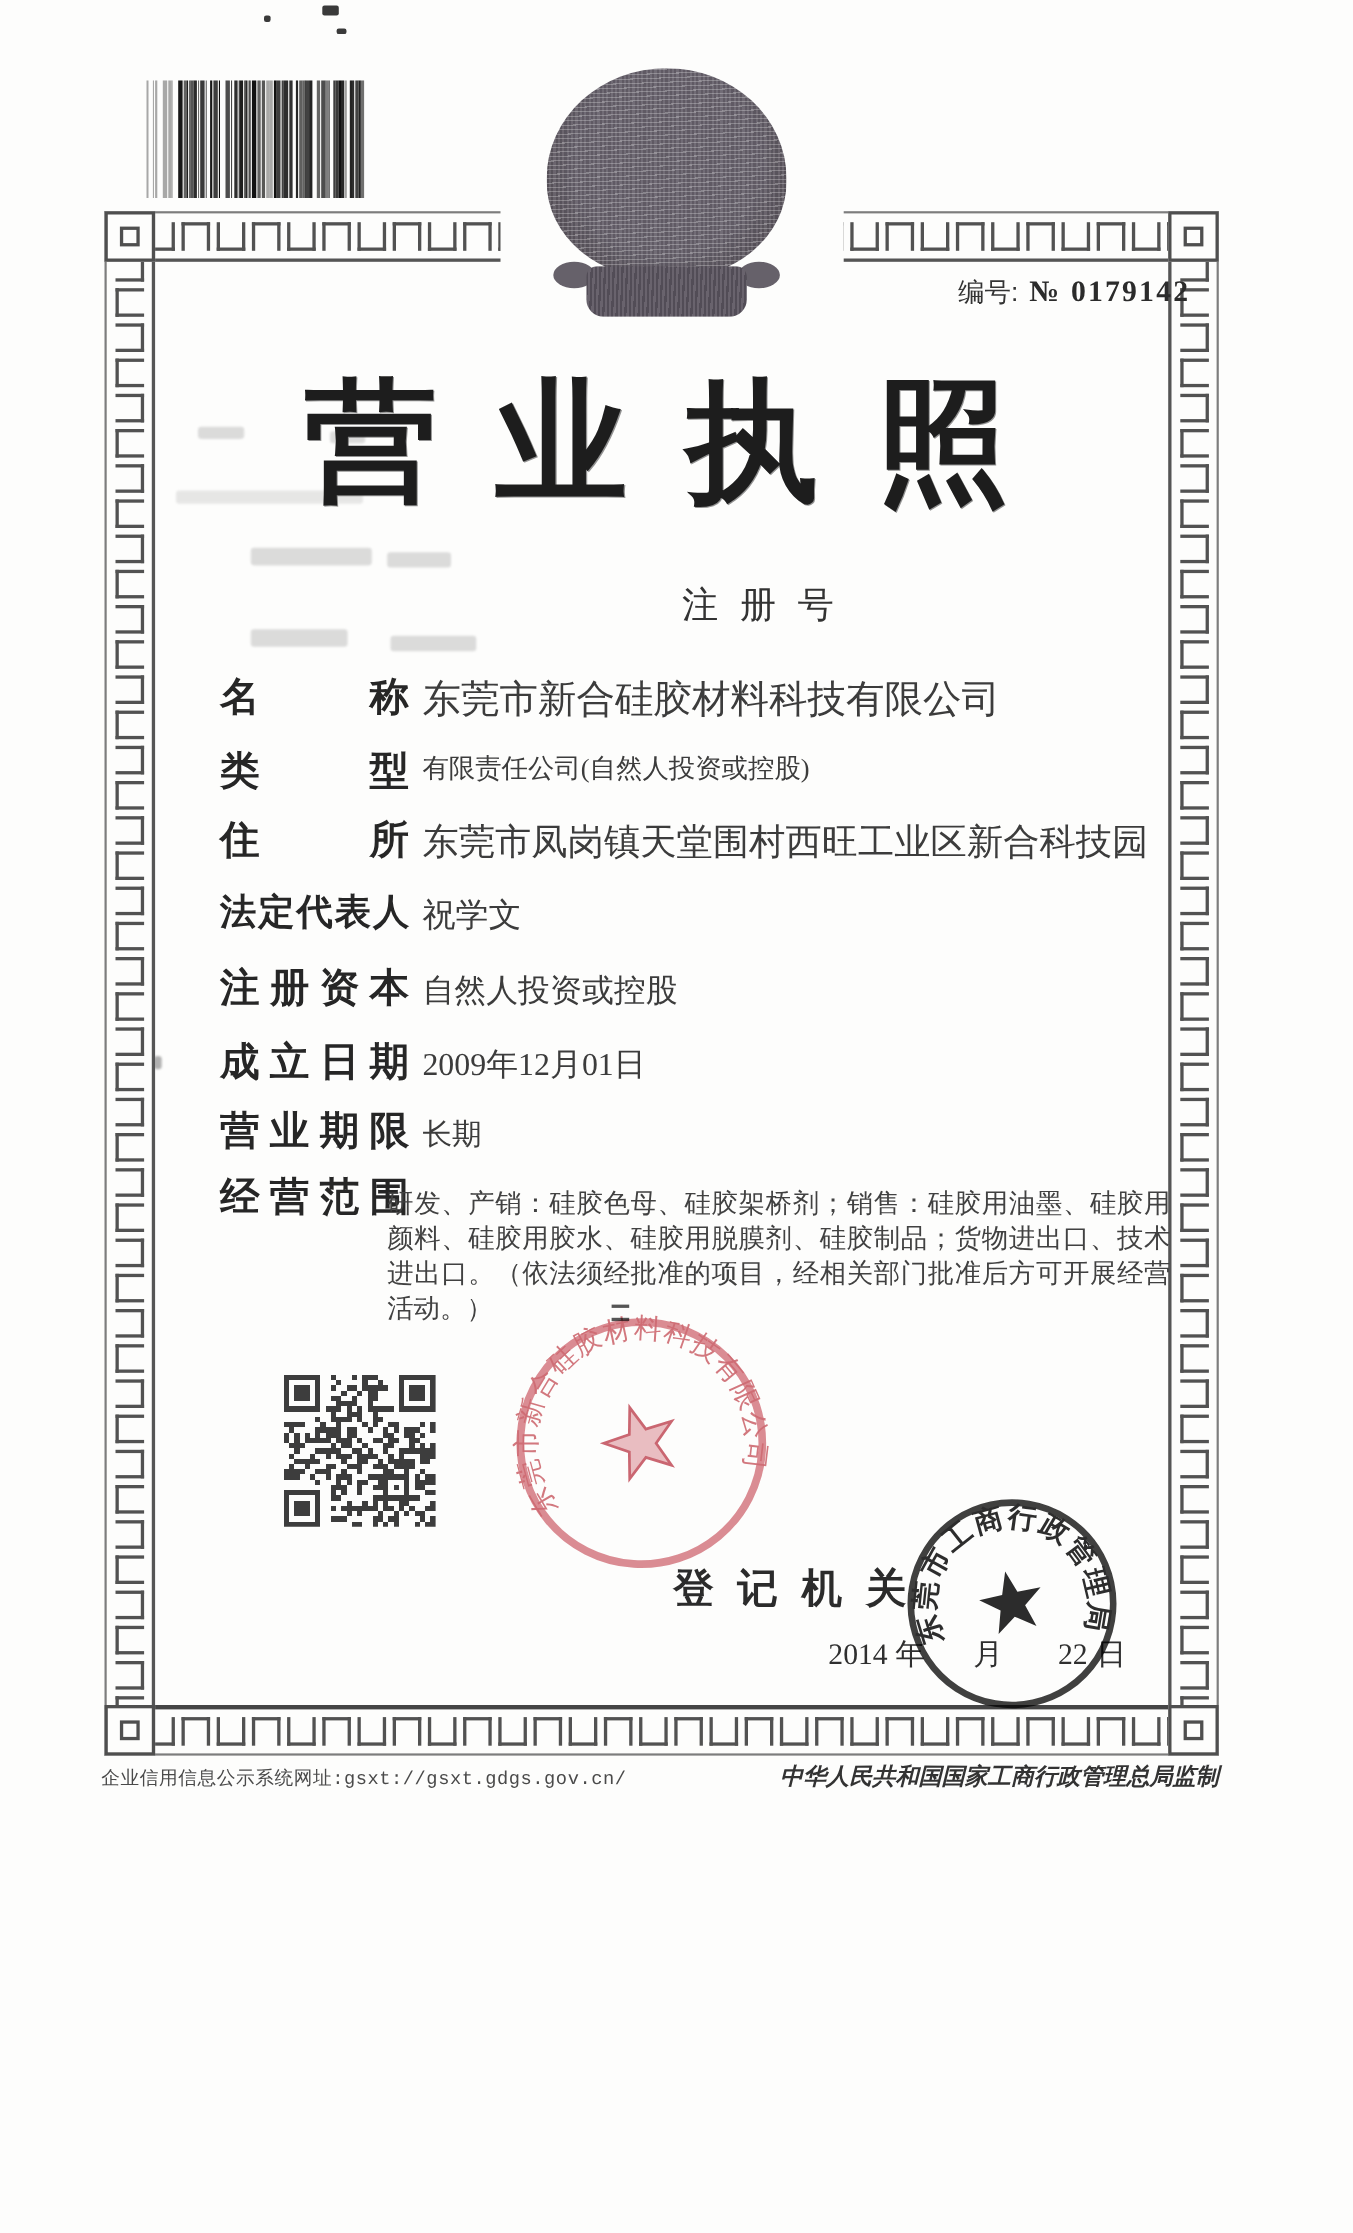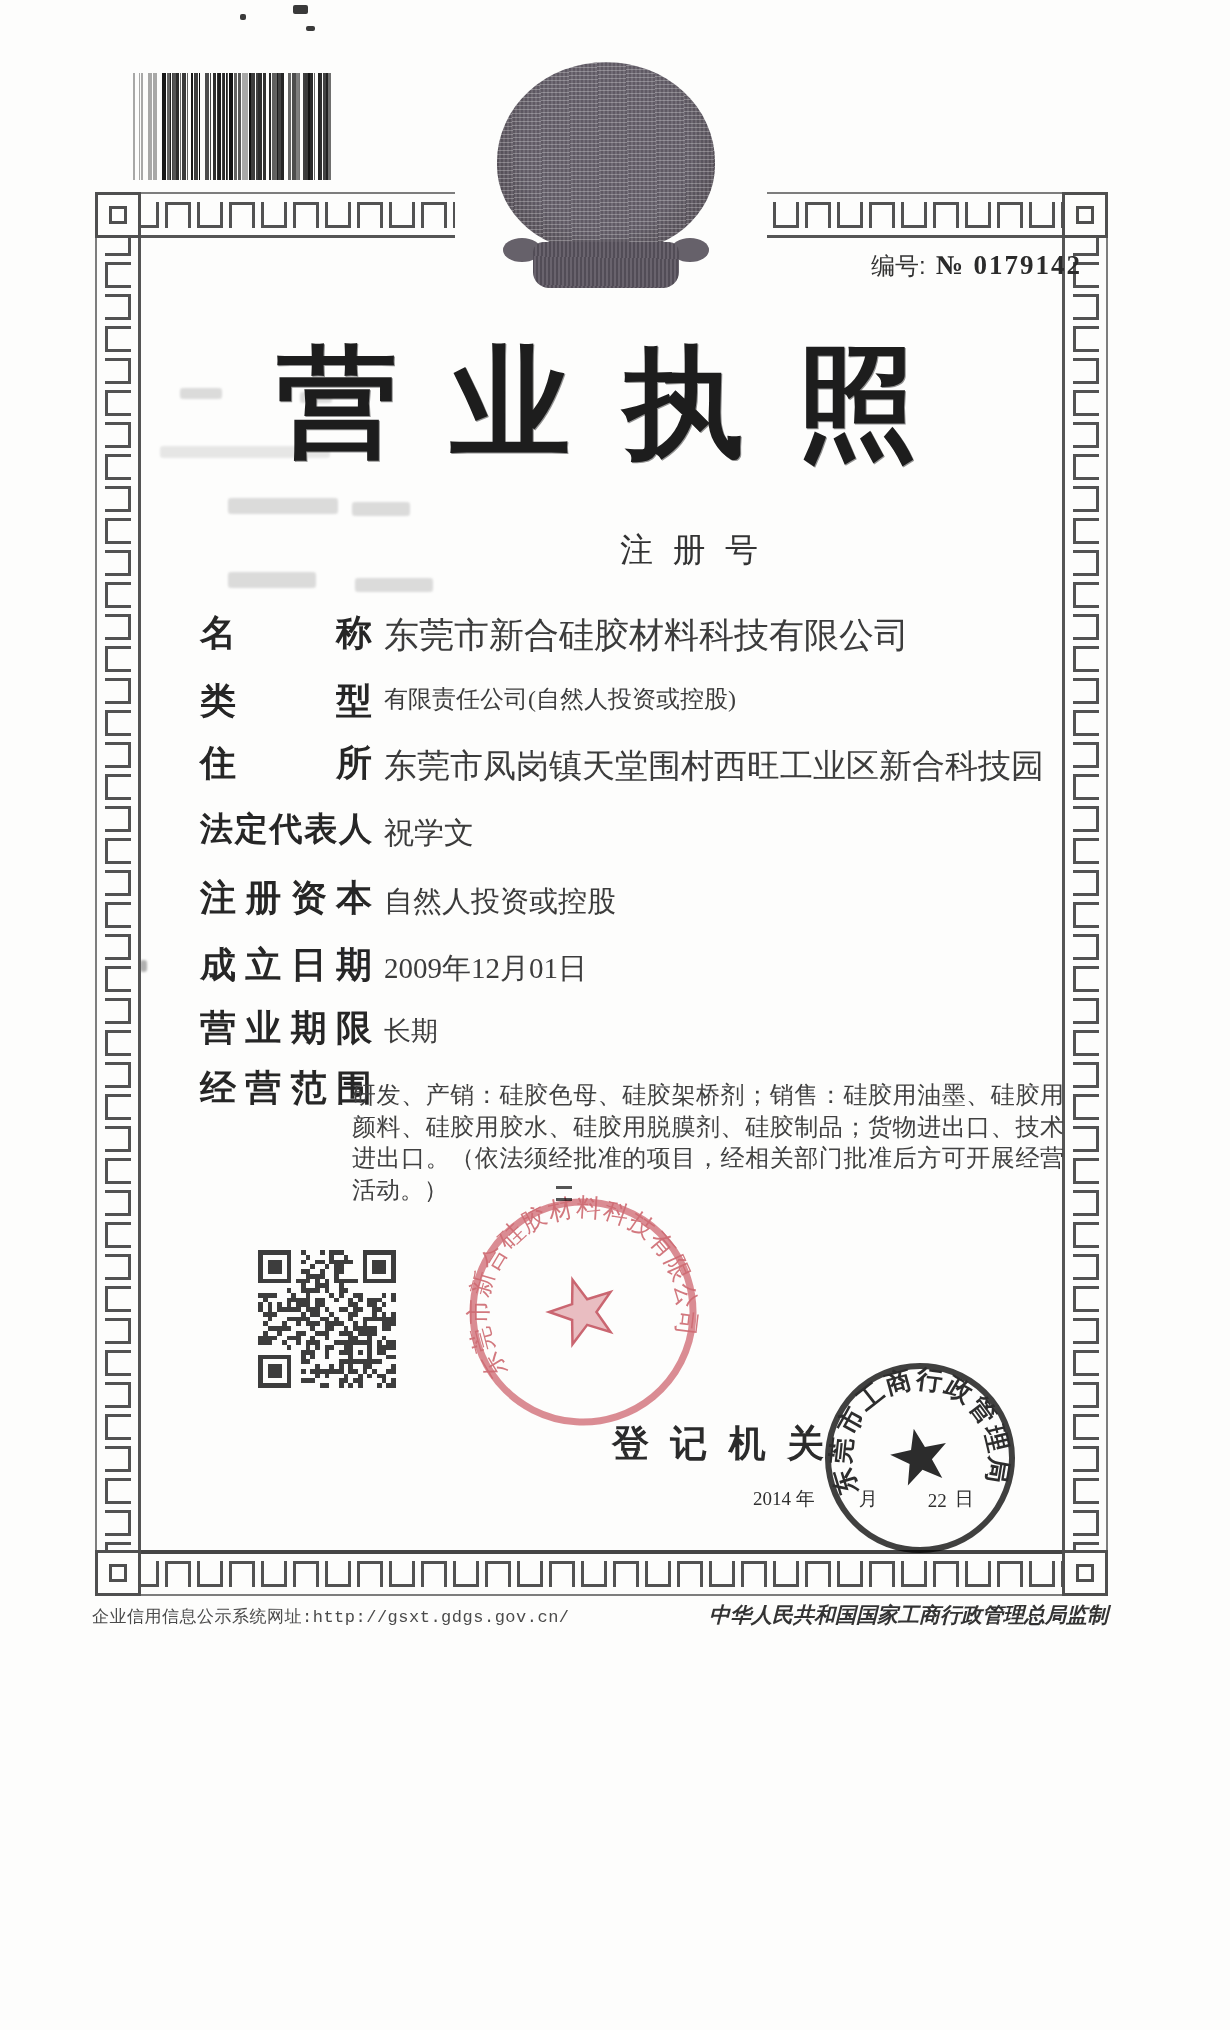--- a/index.html
+++ b/index.html
@@ -80,22 +80,22 @@
   
   .qr{position:absolute;left:258px;top:1250px;width:138px;height:138px;z-index:5;filter:blur(.3px);}
   .company-seal{position:absolute;left:428px;top:1160px;z-index:6;mix-blend-mode:multiply;opacity:.88;
                 filter:blur(.4px);}
   .registrar-seal{position:absolute;left:812px;top:1356px;z-index:7;mix-blend-mode:multiply;opacity:.94;
                   filter:blur(.3px);}
   .seal-text{font-family:"Liberation Sans",sans-serif;}
 
   .registrar-line{position:absolute;left:612px;top:1419px;width:212px;display:flex;
                   justify-content:space-between;font-size:37px;font-weight:600;color:#2b2b2b;z-index:5;}
-  .date-line{position:absolute;left:753px;top:1486px;display:flex;align-items:flex-end;z-index:5;
-             font-family:"Liberation Serif",serif;font-size:19px;color:#2f2f2f;}
+  .date-line{position:absolute;left:753px;top:1486px;display:flex;align-items:center;z-index:5;
+             font-family:"Liberation Serif",serif;font-size:27px;color:#2f2f2f;}
   .date-line .gap1{width:44px;} .date-line .gap2{width:50px;} .date-line .gap3{width:8px;}
 
   
   .footer-left{position:absolute;left:92px;top:1605px;font-family:"Liberation Mono",monospace;
                font-size:17px;letter-spacing:.5px;color:#4a4a4a;z-index:5;}
   .footer-right{position:absolute;right:122px;top:1601px;font-size:21px;font-weight:600;color:#333;z-index:5;font-style:italic;}
 </style>
 </head>
 <body>
 
@@ -789,15 +789,15 @@
       </defs>
     <g transform="rotate(-12 108 102)">
       <circle cx="108" cy="102" r="92" fill="none" stroke="#232323" stroke-width="6" opacity=".92"></circle>
       <polygon points="108,72 115.1,92.3 136.5,92.7 119.4,105.7 125.6,126.3 108,114 90.4,126.3 96.6,105.7 79.5,92.7 100.9,92.3" fill="#1e1e1e"></polygon>
       <text class="seal-text" font-size="26" font-weight="bold" letter-spacing="2" fill="#202020">
         <textPath href="#blkArc" xlink:href="#blkArc" startOffset="6%">东莞市工商行政管理局</textPath>
       </text>
     </g>
   </svg>
 
-  <div class="footer-left">企业信用信息公示系统网址:http://gsxt.gdgs.gov.cn/</div>
+  <div class="footer-left">企业信用信息公示系统网址:gsxt://gsxt.gdgs.gov.cn/</div>
   <div class="footer-right">中华人民共和国国家工商行政管理总局监制</div>
 </div>
 
 </body></html>

